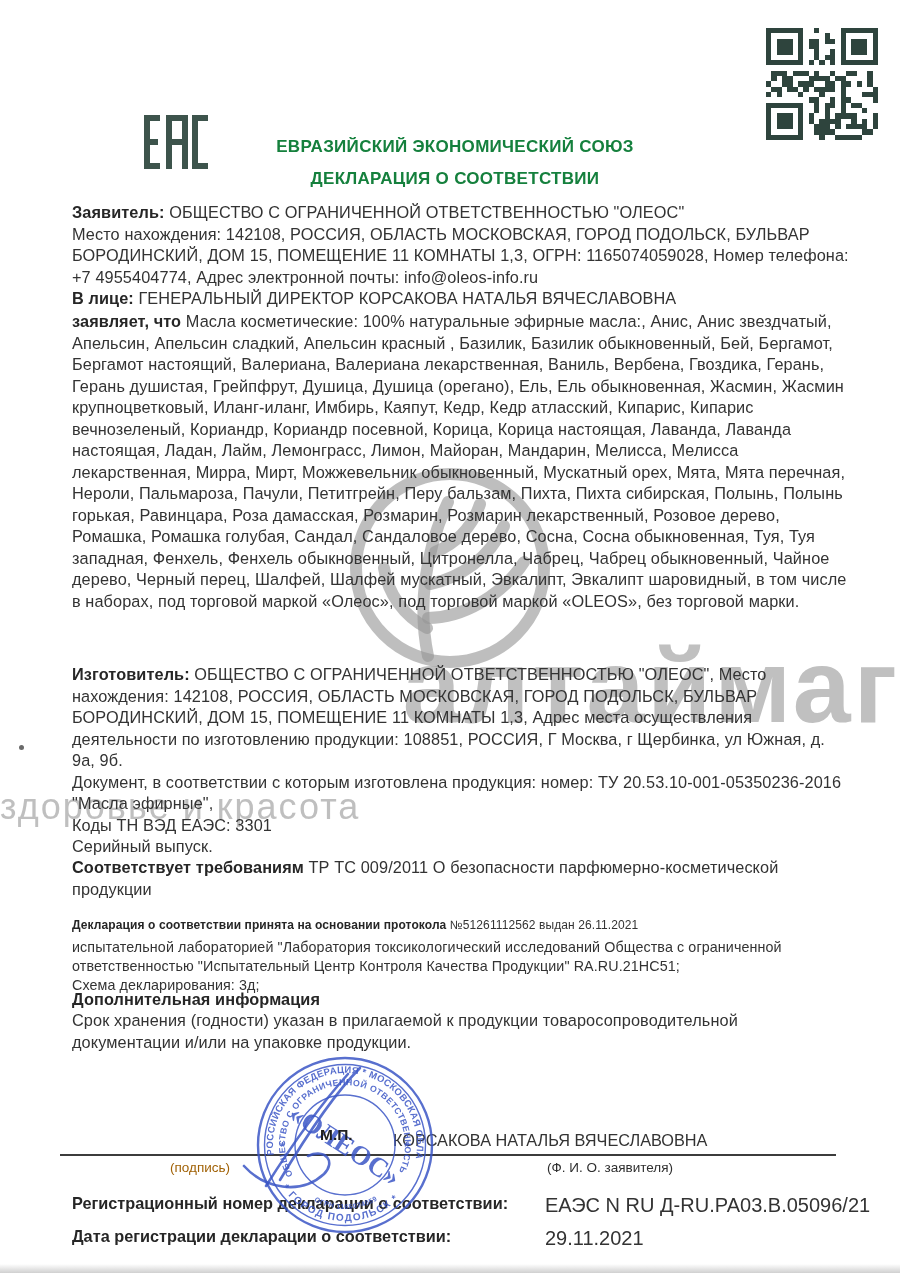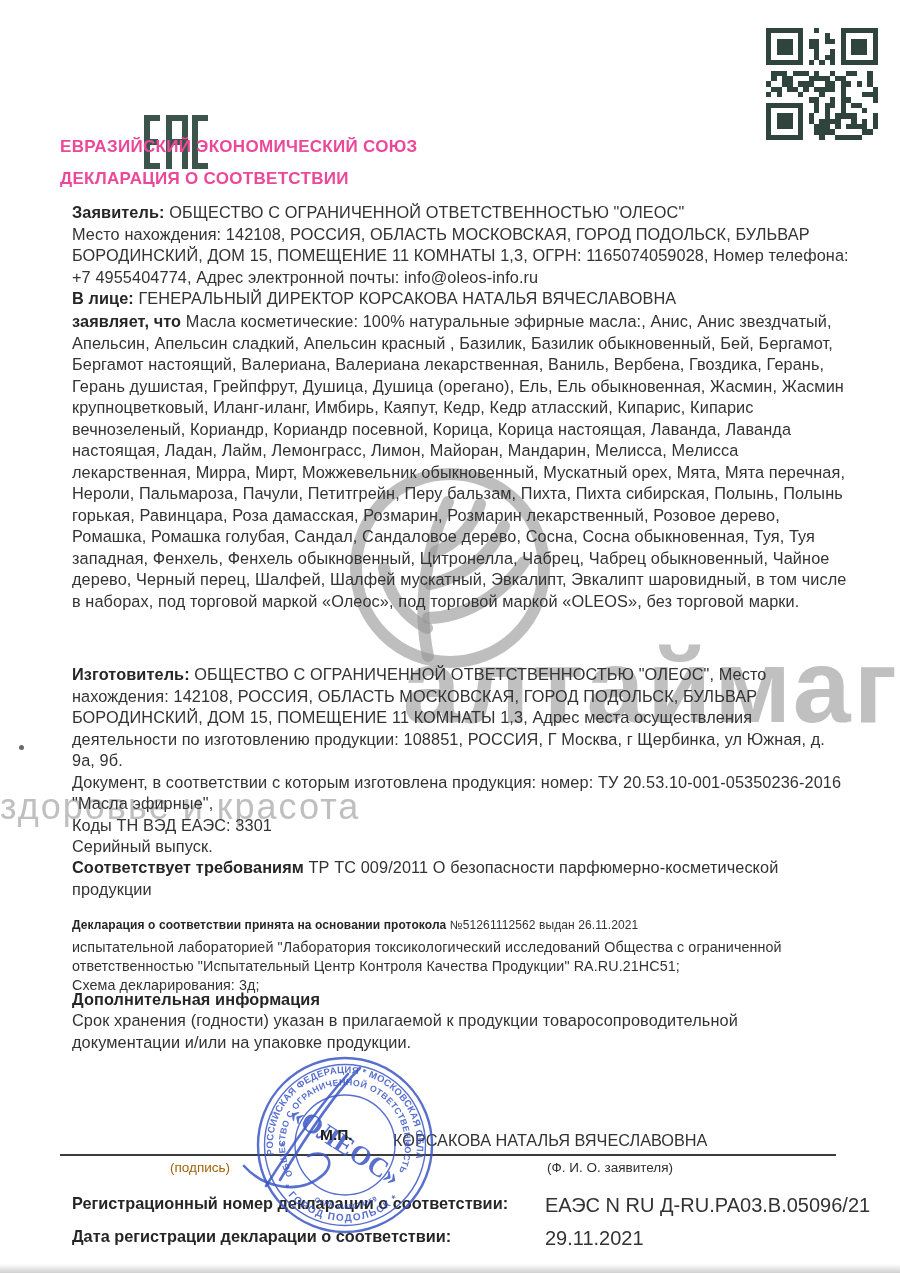--- a/index.html
+++ b/index.html
@@ -11,22 +11,22 @@
   .wm-emblem path,.wm-emblem circle{fill:none;stroke:rgba(150,150,150,.62);stroke-width:12;stroke-linecap:round;}
   .wm-title{left:0;top:634px;width:900px;text-align:right;font-size:104px;font-weight:bold;
             line-height:1;color:rgba(140,140,140,.55);letter-spacing:3px;}
   .wm-subtitle{left:0;top:786px;width:900px;text-align:left;font-size:36px;
                color:rgba(170,170,170,.75);letter-spacing:2px;}
   
   .eac-logo{position:absolute;left:144px;top:114px;width:64px;height:56px;z-index:2;}
   .eac-logo rect{fill:#3d544c;}
   .qr{position:absolute;left:766px;top:28px;width:112px;height:112px;z-index:2;shape-rendering:crispEdges;}
   .qr rect{fill:#2e443d;}
-  .title{position:absolute;left:60px;width:790px;font-weight:bold;
-         font-size:17px;color:#ec4899;z-index:2;letter-spacing:.3px;}
+  .title{position:absolute;left:60px;width:790px;text-align:center;font-weight:bold;
+         font-size:17px;color:#15803d;z-index:2;letter-spacing:.3px;}
   .t1{top:137px;}.t2{top:169px;}
   
   .para{position:absolute;left:72px;width:778px;font-size:16.3px;line-height:21.5px;z-index:2;
         letter-spacing:.1px;color:#333;}
   .b{font-weight:bold;color:#262626;}
   .applicant{top:202px;}
   .decl{top:311px;}
   .manu{top:664px;}
   .compliance{top:857px;}
   .basis-lead{top:915px;font-size:12px;white-space:nowrap;}

